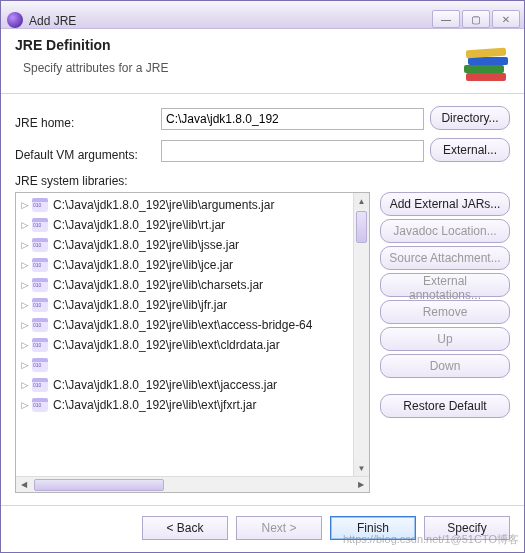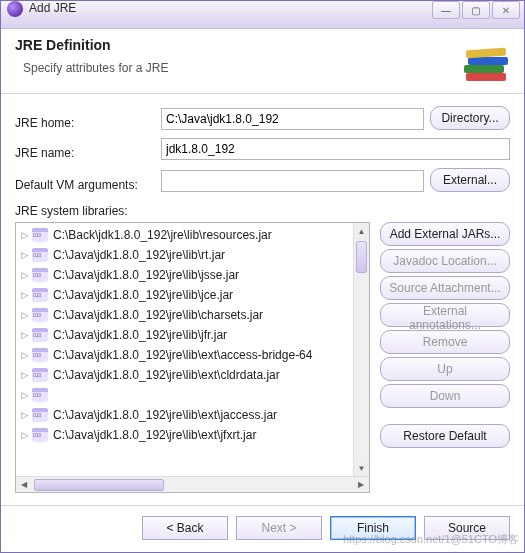--- a/index.html
+++ b/index.html
@@ -20,21 +20,21 @@
     background: #fff;
     display: flex;
     flex-direction: column;
   }
   
   .titlebar {
     height: 28px;
     background: linear-gradient(#f7f5fb,#e7e1f3,#d8d0ee);
     border-bottom: 1px solid #c5bde0;
     display: flex;
-    align-items: flex-start;
+    align-items: flex-end;
     padding: 0 4px 0 6px;
   }
   .titlebar .eclipse-icon {
     width: 16px; height: 16px;
     border-radius: 50%;
     background: radial-gradient(circle at 35% 35%, #b98eff 0%, #6639b0 70%);
     margin-right: 6px;
     flex-shrink: 0;
   }
   .titlebar .title { flex: 1; color: #2b2b2b; }
@@ -245,41 +245,37 @@
   </div>
 
   <div class="body">
 
     <div class="form-row">
       <label class="fixed">JRE home:</label>
       <input type="text" value="C:\Java\jdk1.8.0_192" style="">
       <button class="side-btn">Directory...</button>
     </div>
 
-    <div class="form-row">
-      <label class="fixed">JRE name:</label>
-      <input type="text" value="jdk1.8.0_192" style="">
-    </div>
 
     <div class="form-row">
       <label class="fixed">Default VM arguments:</label>
       <input type="text" value="" style="">
       <button class="side-btn">External...</button>
     </div>
 
     <div class="libs-label">JRE system libraries:</div>
 
     <div class="libs-wrap">
       <div class="listbox">
         <div class="list-scroll" id="lib-list">
 
           <div class="list-row">
               <span class="tri">▷</span>
               <span class="jar-icon"></span>
-              <span>C:\Back\jdk1.8.0_192\jre\lib\resources.jar</span>
+              <span>C:\Java\jdk1.8.0_192\jre\lib\arguments.jar</span>
             </div>
             <div class="list-row">
               <span class="tri">▷</span>
               <span class="jar-icon"></span>
               <span>C:\Java\jdk1.8.0_192\jre\lib\rt.jar</span>
             </div>
             <div class="list-row">
               <span class="tri">▷</span>
               <span class="jar-icon"></span>
               <span>C:\Java\jdk1.8.0_192\jre\lib\jsse.jar</span>
@@ -351,18 +347,18 @@
       </div>
     </div>
 
     <div style="height:12px"></div>
   </div>
 
   <div class="footer">
     <button class="btn">&lt; Back</button>
     <button class="btn disabled">Next &gt;</button>
     <button class="btn default">Finish</button>
-    <button class="btn">Source</button>
+    <button class="btn">Specify</button>
   </div>
 
 </div>
 
 <div class="watermark">https://blog.csdn.net/1@51CTO博客</div>
 
 </body></html>

